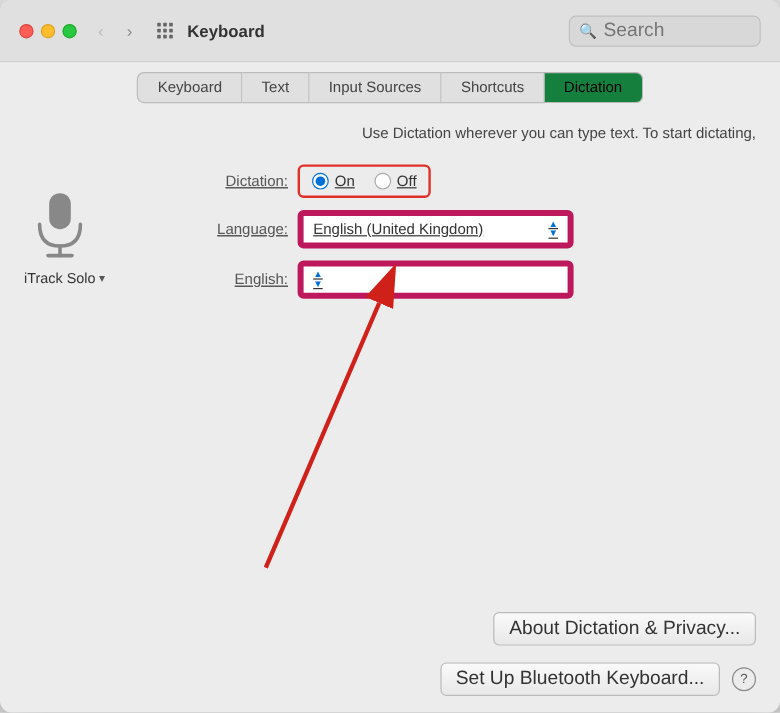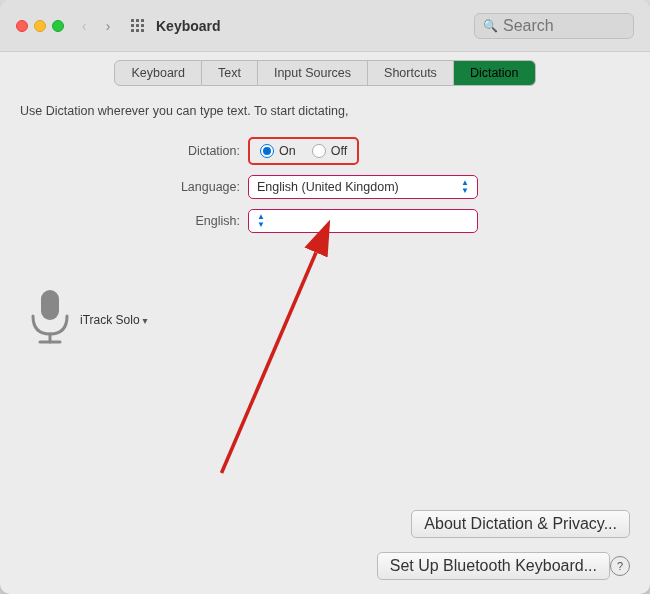--- a/index.html
+++ b/index.html
@@ -150,37 +150,38 @@
     
     .content {
       flex: 1;
       display: flex;
       flex-direction: column;
       padding: 16px 20px;
       position: relative;
     }
 
     .description-text {
-      text-align: left;
+      text-align: right;
       color: #444;
       line-height: 1.5;
       font-size: 12.5px;
       margin-bottom: 16px;
     }
 
     .main-area {
       display: flex;
       flex: 1;
     }
 
     
     .left-panel {
       width: 130px;
       display: flex;
-      align-items: center;
+      flex-direction: column;
+      align-items: flex-start;
       padding-top: 20px;
       flex-shrink: 0;
     }
 
     .mic-icon {
       width: 60px;
       height: 60px;
       display: flex;
       align-items: center;
       justify-content: center;
@@ -206,20 +207,21 @@
       color: #555;
     }
 
     
     .right-panel {
       flex: 1;
       display: flex;
       flex-direction: column;
       gap: 10px;
       padding-left: 10px;
+      text-decoration: underline;
     }
 
     .setting-row {
       display: flex;
       align-items: center;
       gap: 8px;
     }
 
     .setting-label {
       width: 80px;
@@ -268,21 +270,21 @@
       width: 8px;
       height: 8px;
       background: #0070d8;
       border-radius: 50%;
     }
 
     .select-dropdown {
       display: flex;
       align-items: center;
       background: white;
-      border: 1px solid #be185d;
+      border: 5px solid #be185d;
       border-radius: 5px;
       padding: 3px 8px;
       font-size: 12.5px;
       color: #333;
       width: 230px;
       justify-content: space-between;
       cursor: pointer;
     }
 
     .select-arrows {
@@ -460,19 +462,19 @@
     </svg>
   </div>
 
   <div class="bottom-bar">
     <div></div>
     <div class="bottom-right">
       <button class="mac-button">About Dictation &amp; Privacy...</button>
     </div>
   </div>
 
-  <div style="display:flex; justify-content:flex-end; align-items:center; padding:0 20px 14px; ">
+  <div style="display:flex; justify-content:flex-end; align-items:center; padding:0 20px 14px; gap:10px;">
     <button class="mac-button">Set Up Bluetooth Keyboard...</button>
     <div class="help-button">
       <span>?</span>
     </div>
   </div>
 </div>
 
 </body></html>

